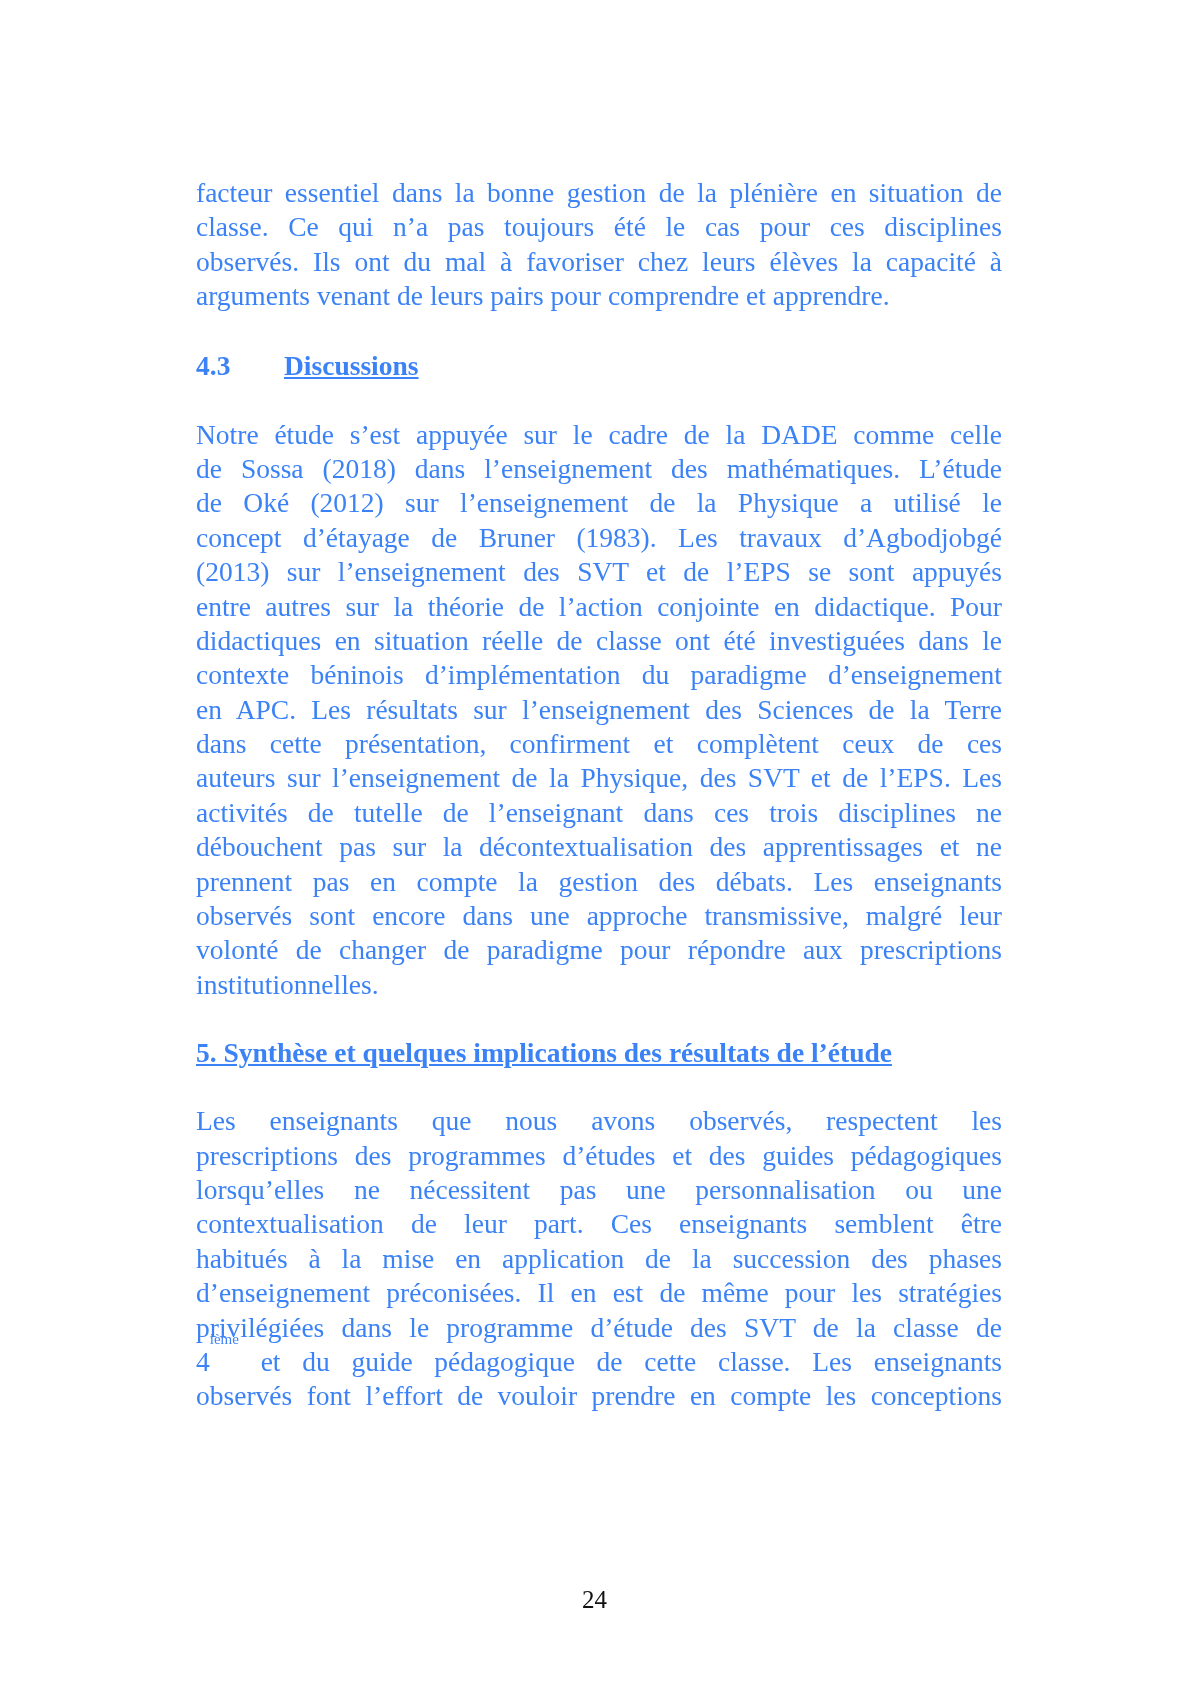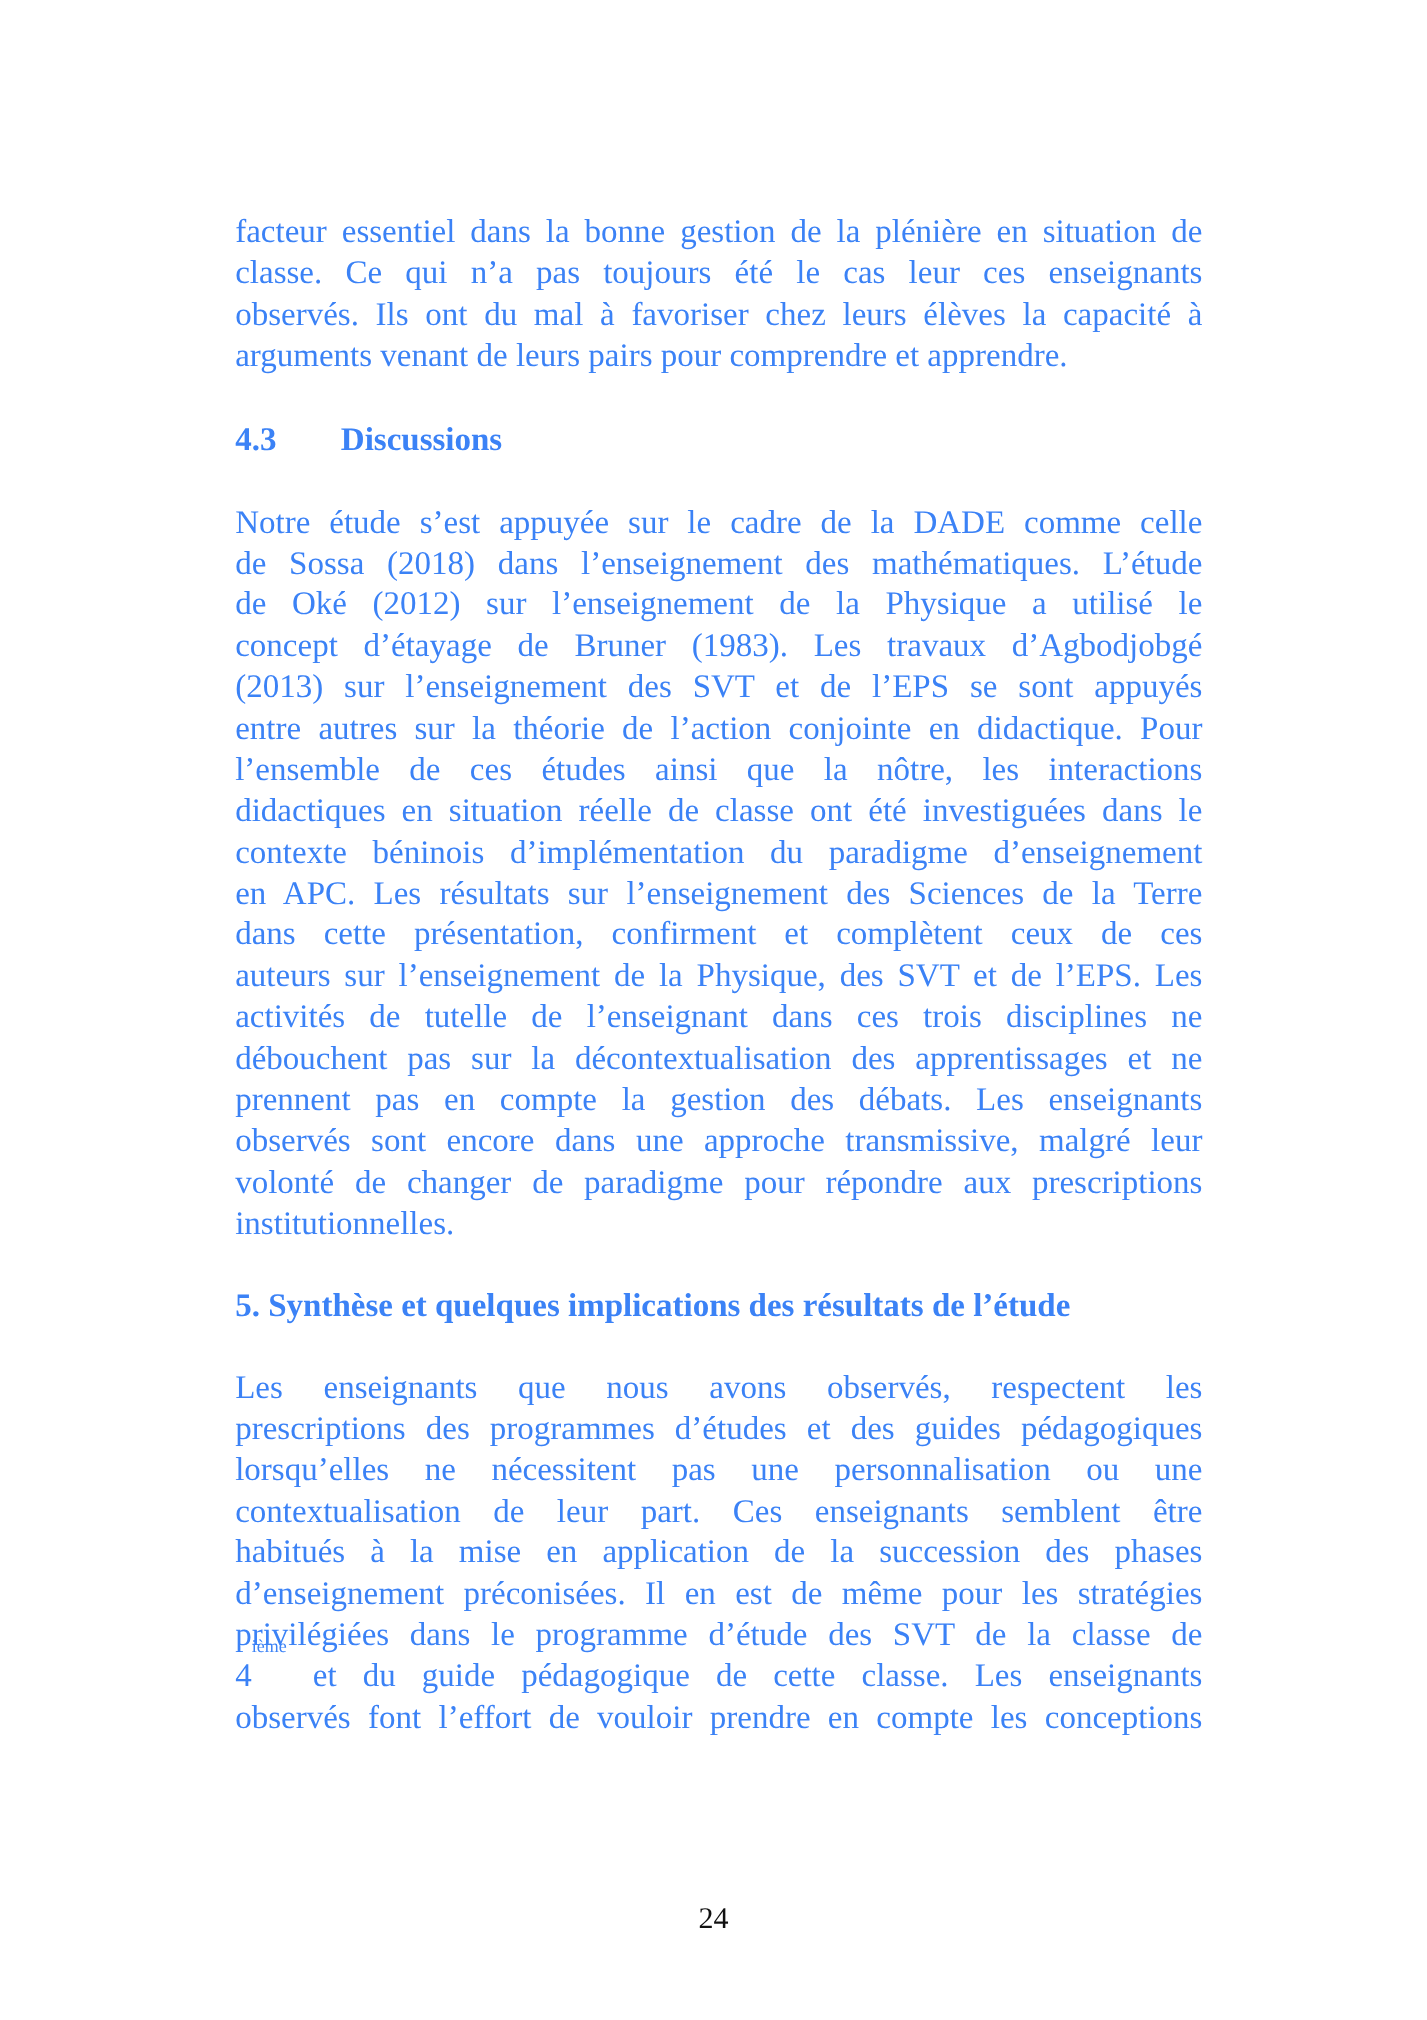--- a/index.html
+++ b/index.html
@@ -7,57 +7,56 @@
   .page {
     position: absolute; left: 196px; top: 176px; width: 806px;
     font-family: "Liberation Serif", serif; color: #3b82f6; font-size: 27.5px;
   }
   .line {
     height: 34.4px; line-height: 34.4px; white-space: nowrap;
     text-align: justify; text-align-last: justify;
   }
   .line.last { text-align-last: left; }
   .heading {
-    font-weight: bold; font-size: 27.5px; height: 34px; line-height: 34px; white-space: nowrap;
+    font-weight: bold; font-size: 27.5px; height: 34px; line-height: 34px; white-space: nowrap; text-decoration: underline;
   }
   .heading .num { display: inline-block; width: 88px; }
   sup { font-size: 15px; vertical-align: top; position: relative; top: -6px; line-height: 0; margin-top: 48px; }
   .gap1 { height: 35px; }
   .gap2 { height: 34px; }
   .pagenum {
     position: absolute; top: 1586px; left: 0; width: 1189px; text-align: center;
     font-family: "Liberation Serif", serif; font-size: 25px; color: #111;
   }
 </style>
 </head>
 <body>
 
 <div class="page">
 
   <div>
     <div class="line">facteur essentiel dans la bonne gestion de la plénière en situation de</div>
-    <div class="line">classe. Ce qui n’a pas toujours été le cas leur ces enseignants</div>
+    <div class="line">classe. Ce qui n’a pas toujours été le cas pour ces disciplines</div>
     <div class="line">observés. Ils ont du mal à favoriser chez leurs élèves la capacité à</div>
     <div class="line last">arguments venant de leurs pairs pour comprendre et apprendre.</div>
   </div>
 
   <div class="gap1"></div>
   <div class="heading">
     <span class="num">4.3</span><span>Discussions</span>
   </div>
   <div class="gap1"></div>
 
   <div>
     <div class="line">Notre étude s’est appuyée sur le cadre de la DADE comme celle</div>
     <div class="line">de Sossa (2018) dans l’enseignement des mathématiques. L’étude</div>
     <div class="line">de Oké (2012) sur l’enseignement de la Physique a utilisé le</div>
     <div class="line">concept d’étayage de Bruner (1983). Les travaux d’Agbodjobgé</div>
     <div class="line">(2013) sur l’enseignement des SVT et de l’EPS se sont appuyés</div>
     <div class="line">entre autres sur la théorie de l’action conjointe en didactique. Pour</div>
-    <div class="line">l’ensemble de ces études ainsi que la nôtre, les interactions</div>
     <div class="line">didactiques en situation réelle de classe ont été investiguées dans le</div>
     <div class="line">contexte béninois d’implémentation du paradigme d’enseignement</div>
     <div class="line">en APC. Les résultats sur l’enseignement des Sciences de la Terre</div>
     <div class="line">dans cette présentation, confirment et complètent ceux de ces</div>
     <div class="line">auteurs sur l’enseignement de la Physique, des SVT et de l’EPS. Les</div>
     <div class="line">activités de tutelle de l’enseignant dans ces trois disciplines ne</div>
     <div class="line">débouchent pas sur la décontextualisation des apprentissages et ne</div>
     <div class="line">prennent pas en compte la gestion des débats. Les enseignants</div>
     <div class="line">observés sont encore dans une approche transmissive, malgré leur</div>
     <div class="line">volonté de changer de paradigme pour répondre aux prescriptions</div>

